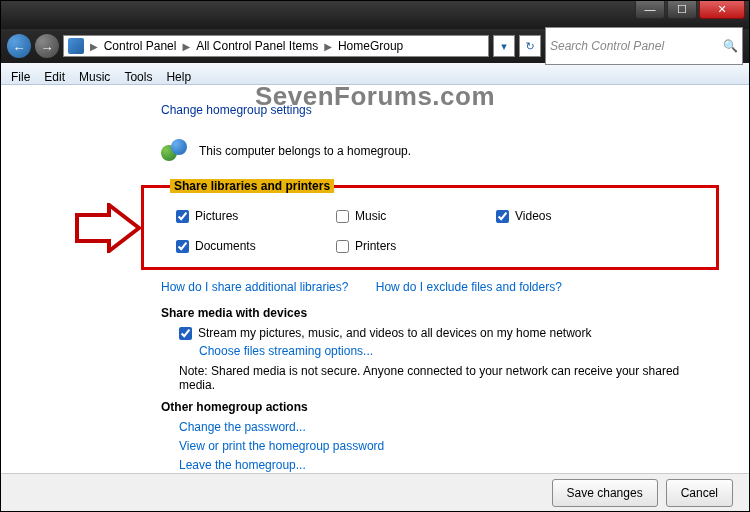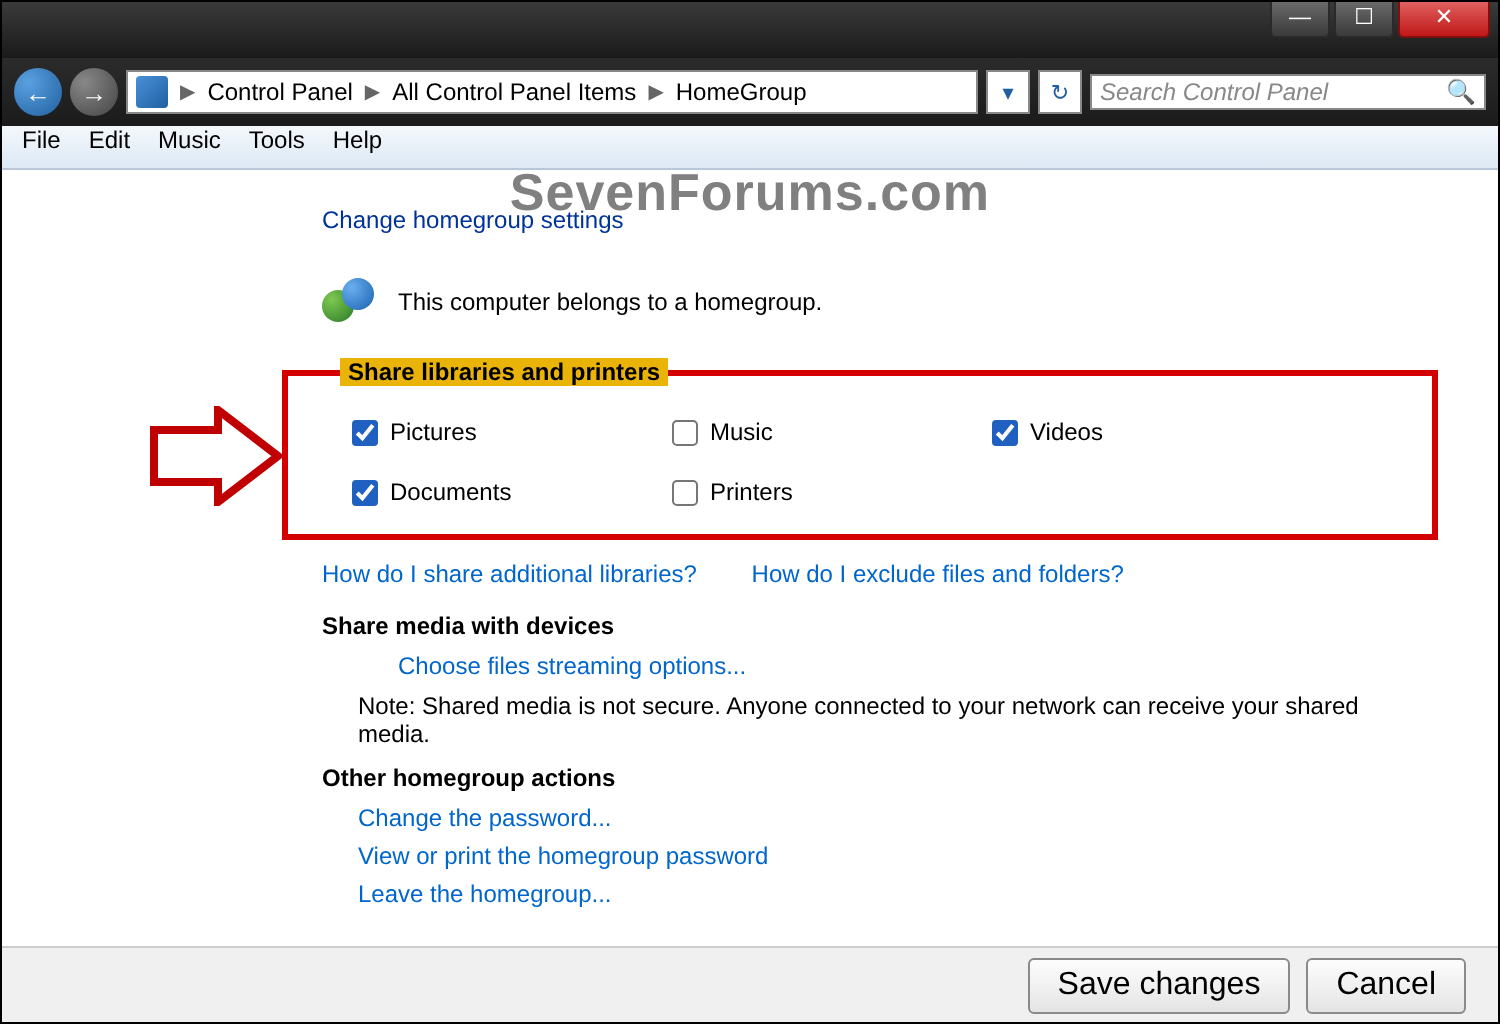--- a/index.html
+++ b/index.html
@@ -61,34 +61,34 @@
     gap: 2px;
   }
   .bc-sep { color: #666; padding: 0 4px; font-size:10px;}
   .bc-icon {
     width:16px;height:16px;
     background: linear-gradient(135deg,#4a90d9,#2060a0);
     border-radius:2px;
     display:inline-block;
   }
   .search {
-    width: 198px; height: 18px;
+    width: 198px; height: 38px;
     background: #fff; border:1px solid #888;
     display:flex;align-items:center;padding:0 4px;color:#888;font-style:italic;
   }
   .search .mag { margin-left:auto; color:#2060a0; font-style:normal;}
   .mini-btn {
     width:22px;height:22px;background:#fff;border:1px solid #888;
     display:flex;align-items:center;justify-content:center;color:#2060a0;font-size:11px;
   }
   .menubar {
     height: 22px;
     background: linear-gradient(to bottom,#f4f8fc,#dce8f4);
     border-bottom:1px solid #b8c8d8;
-    display:flex;align-items:flex-start;gap:14px;padding:0 10px;
+    display:flex;align-items:flex-end;gap:14px;padding:0 10px;
     color:#000;
   }
   .content-wrap {
     position: relative;
     height: 388px;
     overflow: hidden;
     background: #fff;
   }
   .watermark {
     position:absolute; top:-4px; left:0; right:0;
@@ -143,21 +143,21 @@
   .footer {
     height:38px;
     background:#f0f0f0;
     border-top:1px solid #ccc;
     display:flex; justify-content:flex-end; align-items:center; gap:8px; padding:0 16px;
   }
   .btn {
     height:28px; padding:0 14px;
     background:linear-gradient(to bottom,#fdfdfd,#e4e4e4);
     border:1px solid #8a8a8a; border-radius:3px;
-    font-size:16px; cursor:pointer;
+    font-size:12px; cursor:pointer;
   }
   .sep-link { margin: 0 12px; }
 </style>
 </head>
 <body>
 
 <div class="titlebar">
   <div class="win-btn">—</div>
   <div class="win-btn">☐</div>
   <div class="win-btn close">✕</div>
@@ -235,20 +235,24 @@
     </fieldset>
 
     <div class="links-row">
       <a class="lnk">How do I share additional libraries?</a>
       <span class="sep-link"></span>
       <a class="lnk">How do I exclude files and folders?</a>
     </div>
 
     <div class="section-head">Share media with devices</div>
     <div class="indent">
+      <label class="cb">
+        <input type="checkbox" checked="" style="">
+        <span>Stream my pictures, music, and videos to all devices on my home network</span>
+      </label>
       <div style="margin:4px 0 6px 20px;">
         <a class="lnk">Choose files streaming options...</a>
       </div>
       <div class="note">Note: Shared media is not secure. Anyone connected to your network can receive your shared media.</div>
     </div>
 
     <div class="section-head">Other homegroup actions</div>
     <div class="indent action-list">
       <a class="lnk">Change the password...</a>
       <a class="lnk">View or print the homegroup password</a>

